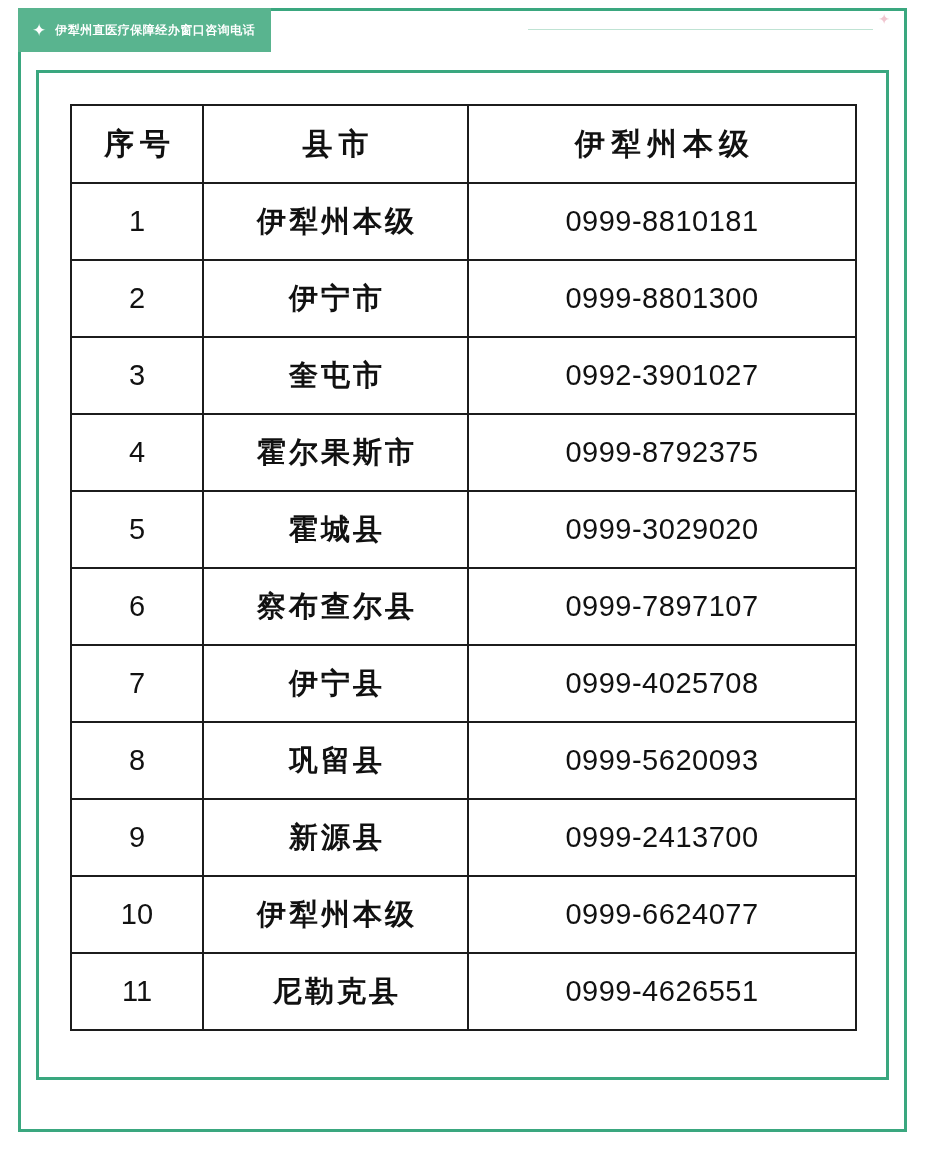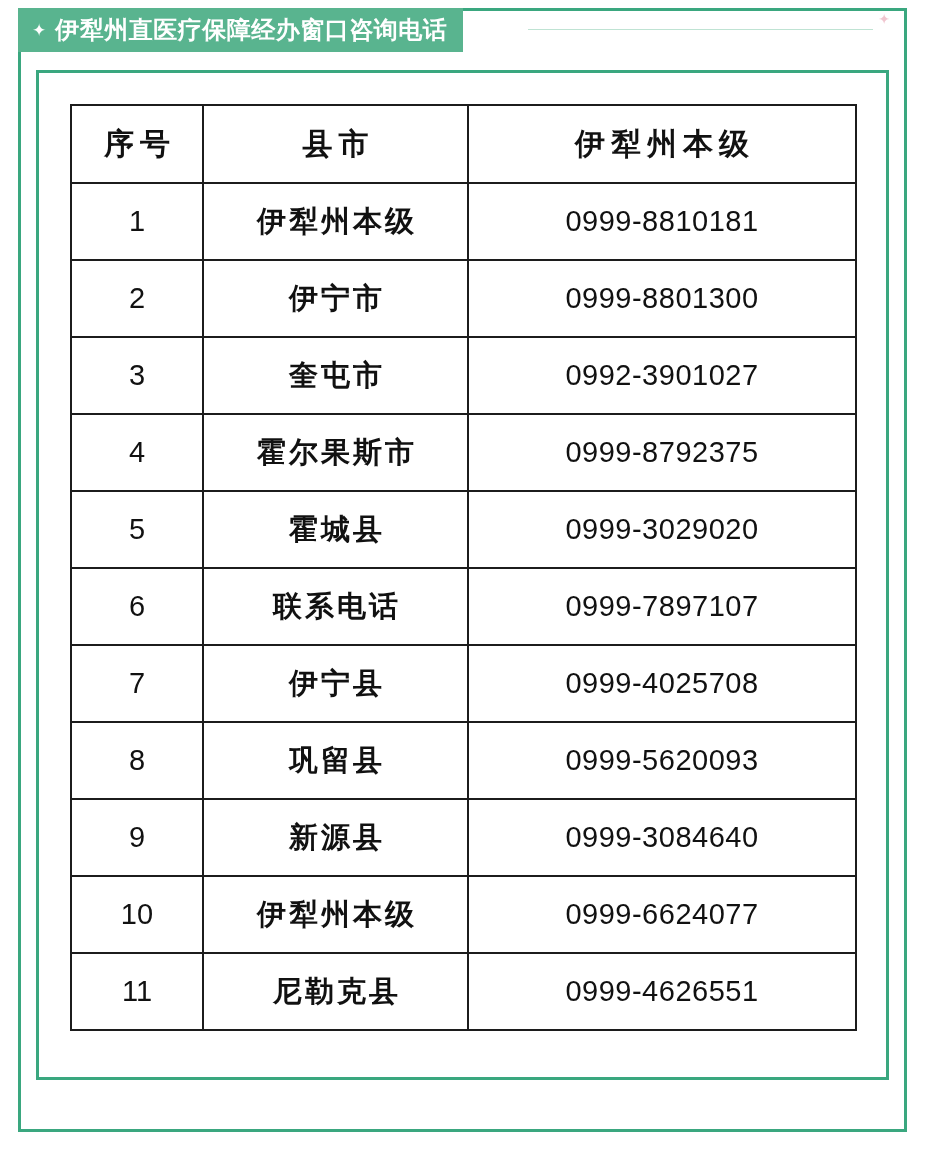--- a/index.html
+++ b/index.html
@@ -53,21 +53,21 @@
     background: #59b48f;
     display: flex;
     align-items: center;
     padding: 0 16px 0 14px;
     box-sizing: border-box;
     z-index: 5;
   }
   .header-title {
     color: #ffffff;
     font-family: "Liberation Sans", "DejaVu Sans", sans-serif;
-    font-size: 24px;
+    font-size: 12px;
     font-weight: bold;
     letter-spacing: 0.5px;
     white-space: nowrap;
   }
   .spark-icon {
     color: #ffffff;
     font-size: 17px;
     margin-right: 9px;
     line-height: 1;
   }
@@ -198,37 +198,37 @@
           <td class="city">霍尔果斯市</td>
           <td class="tel">0999-8792375</td>
         </tr>
         <tr>
           <td class="idx">5</td>
           <td class="city">霍城县</td>
           <td class="tel">0999-3029020</td>
         </tr>
         <tr>
           <td class="idx">6</td>
-          <td class="city">联系电话</td>
+          <td class="city">察布查尔县</td>
           <td class="tel">0999-7897107</td>
         </tr>
         <tr>
           <td class="idx">7</td>
           <td class="city">伊宁县</td>
           <td class="tel">0999-4025708</td>
         </tr>
         <tr>
           <td class="idx">8</td>
           <td class="city">巩留县</td>
           <td class="tel">0999-5620093</td>
         </tr>
         <tr>
           <td class="idx">9</td>
           <td class="city">新源县</td>
-          <td class="tel">0999-3084640</td>
+          <td class="tel">0999-2413700</td>
         </tr>
         <tr>
           <td class="idx">10</td>
           <td class="city">伊犁州本级</td>
           <td class="tel">0999-6624077</td>
         </tr>
         <tr>
           <td class="idx">11</td>
           <td class="city">尼勒克县</td>
           <td class="tel">0999-4626551</td>

